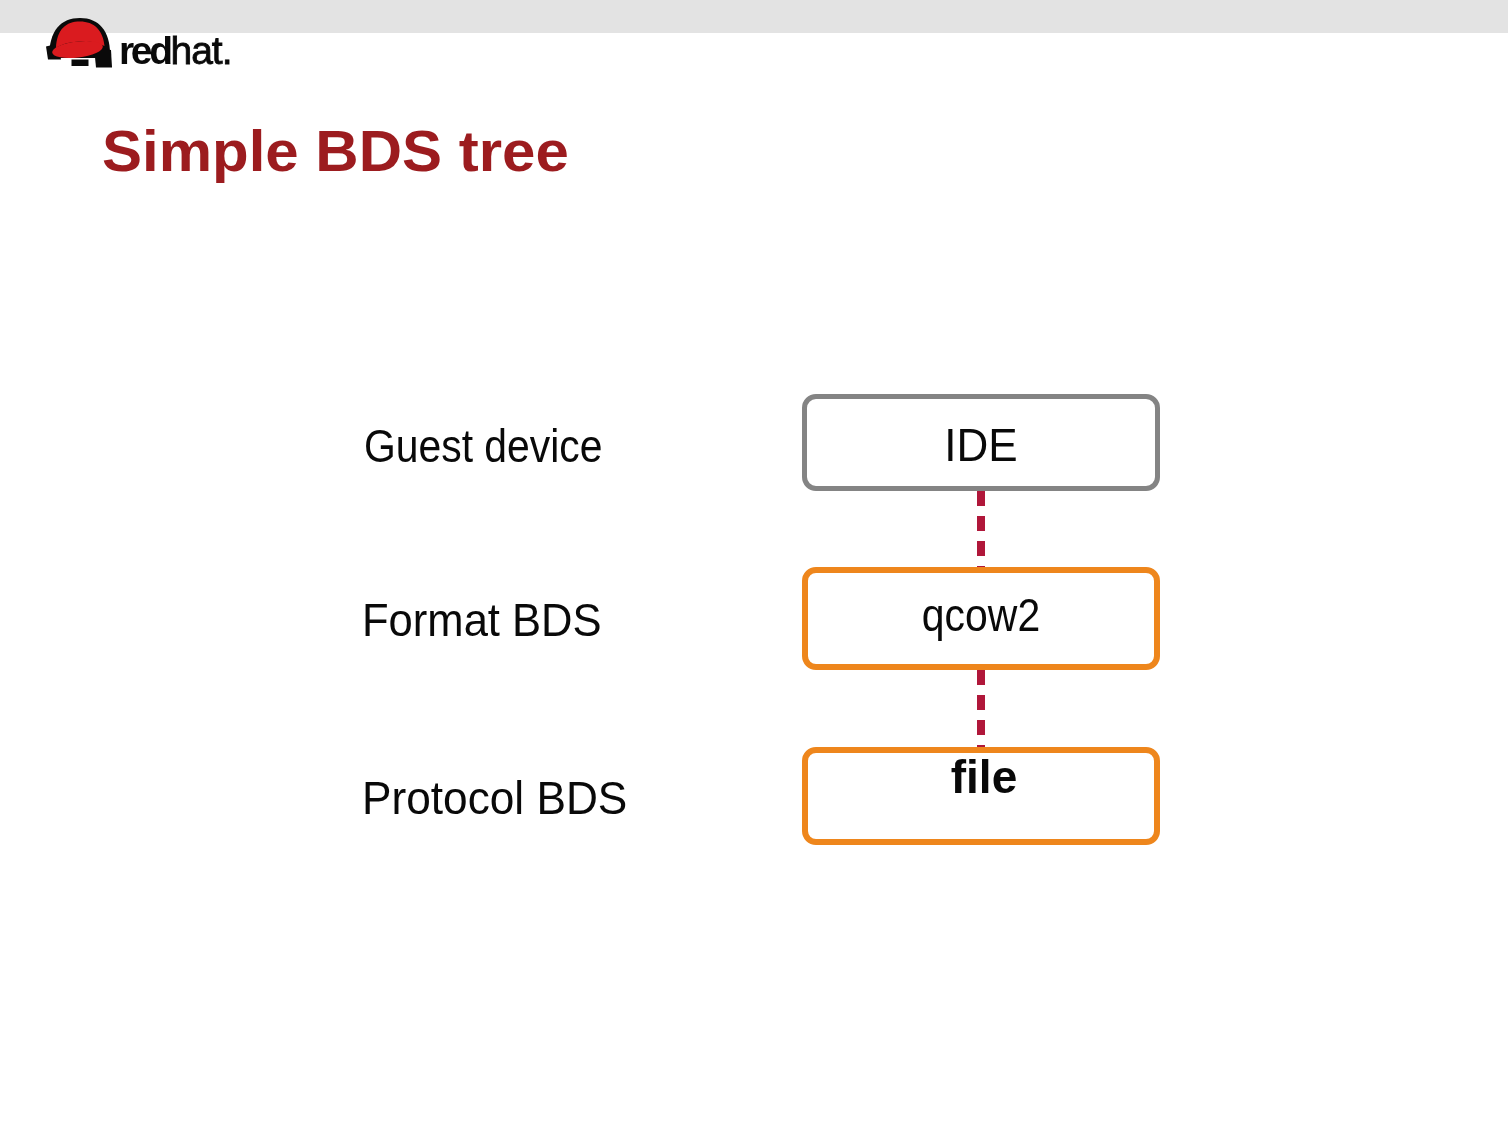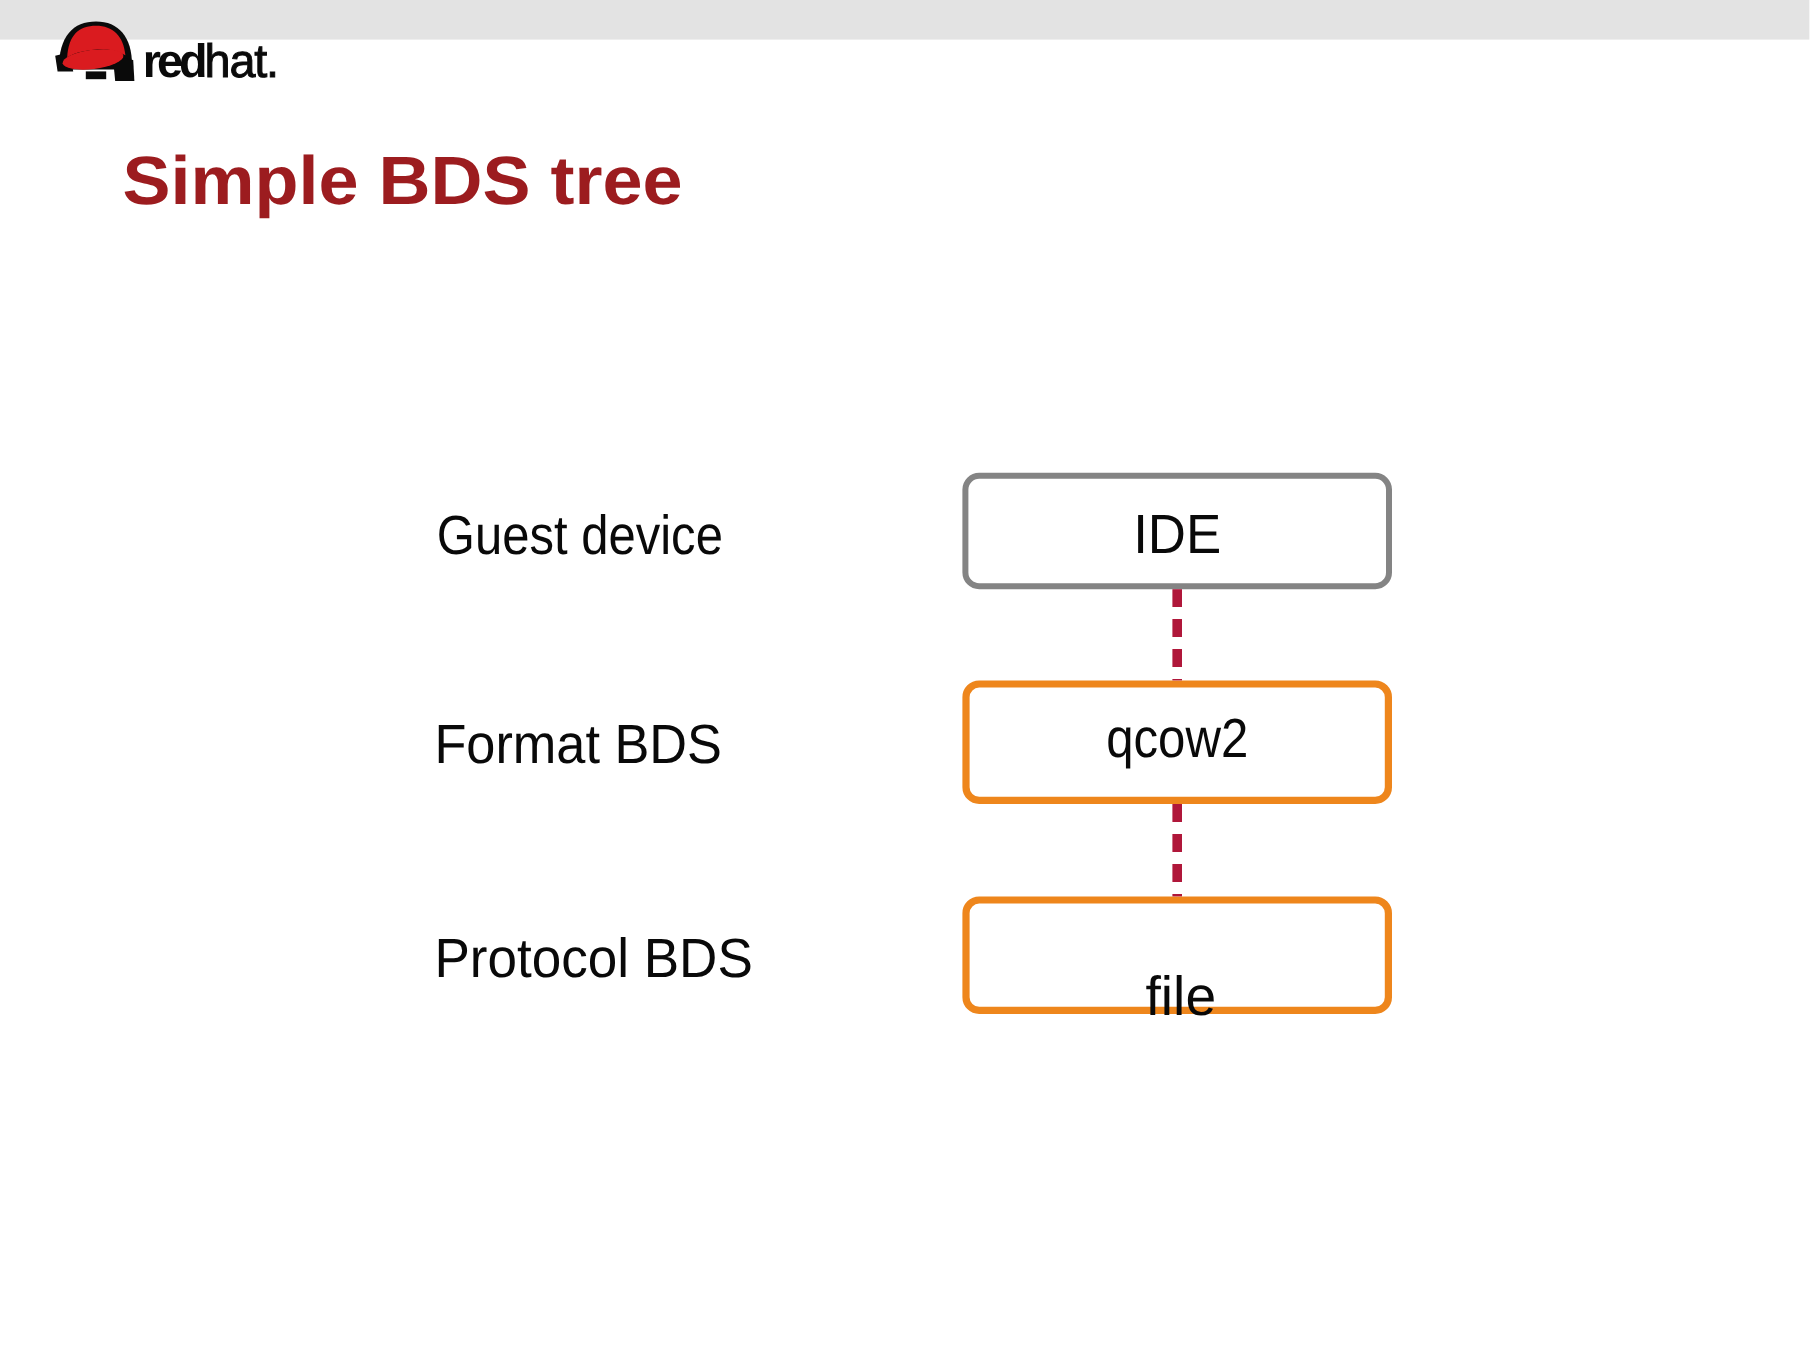--- a/index.html
+++ b/index.html
@@ -56,16 +56,16 @@
   <div class="lbl" style="left:363.7px;top:423px;transform:scaleX(0.888);">Guest device</div>
   <div class="lbl" style="left:361.7px;top:597px;transform:scaleX(0.947);">Format BDS</div>
   <div class="lbl" style="left:362.2px;top:775px;transform:scaleX(0.961);">Protocol BDS</div>
 
   <div class="box gray" style="top:394px;height:97px;"></div>
   <div class="box orange" style="top:567px;height:103px;"></div>
   <div class="box orange" style="top:747px;height:98px;"></div>
 
   <div class="btxt" style="top:421.5px;transform:scaleX(0.957);">IDE</div>
   <div class="btxt" style="top:592px;transform:scaleX(0.89);">qcow2</div>
-  <div class="btxt" style="top:807px;left:805px;">file</div>
+  <div class="btxt" style="top:754px;left:805px;font-weight:bold;">file</div>
 
   <div class="conn" style="top:491px;height:76px;"></div>
   <div class="conn" style="top:670px;height:77px;"></div>
 
 </body></html>

